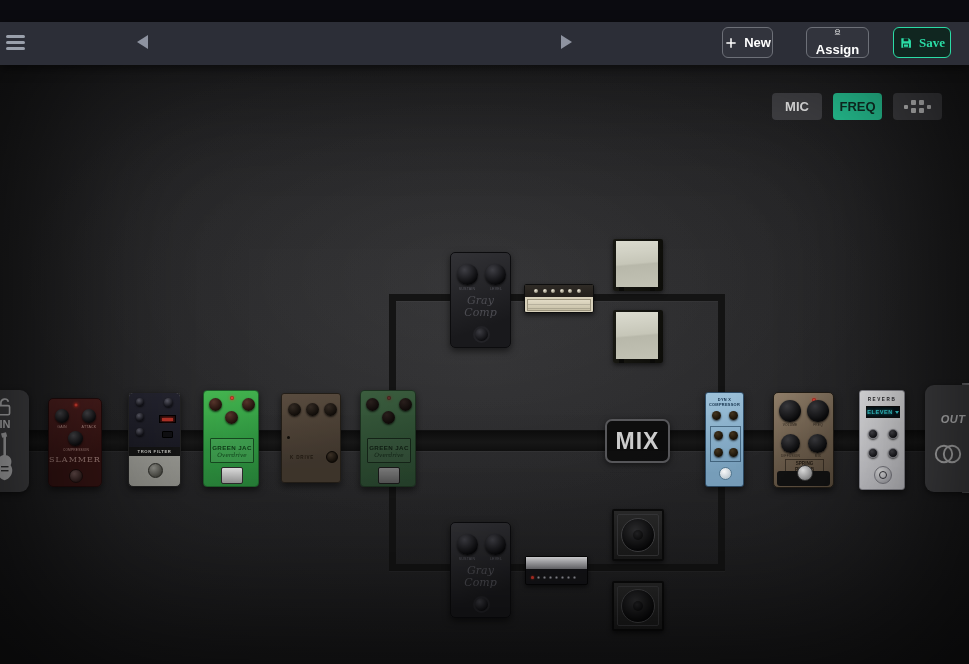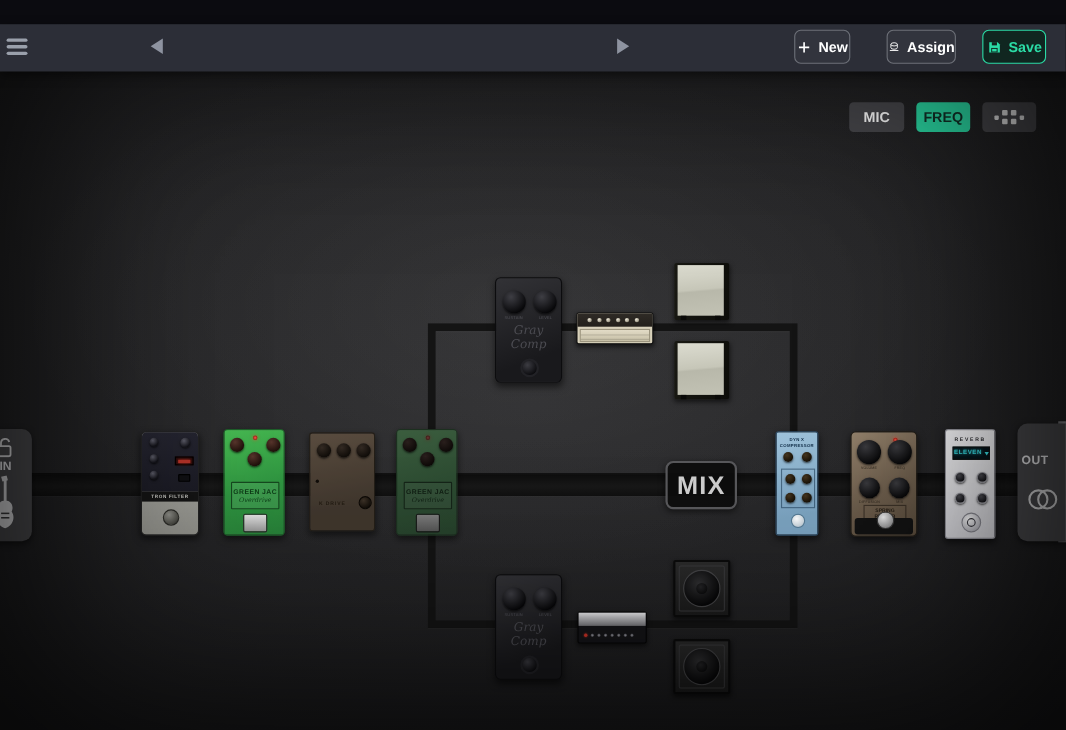--- a/index.html
+++ b/index.html
@@ -24,22 +24,22 @@
   .hamburger span:nth-child(1){top:0} .hamburger span:nth-child(2){top:6px} .hamburger span:nth-child(3){top:12px}
   .nav-arrow { width:0; height:0; border-top:7.5px solid transparent; border-bottom:7.5px solid transparent; z-index:11; cursor:pointer; }
   .nav-prev { left:137px; top:35px; border-right:11px solid #8e93a0; }
   .nav-next { left:561px; top:35px; border-left:11px solid #8e93a0; }
   .title { left:203px; top:33px; width:300px; text-align:center; color:#f2f3f5;
     font-size:17px; font-weight:bold; letter-spacing:0.5px; z-index:11; }
   .hbtn { top:27px; height:31px; border-radius:6px; border:1px solid #6d7078; background:rgba(255,255,255,0.03);
     color:#ffffff; font-size:13px; font-weight:bold; display:flex; align-items:center; justify-content:center;
     gap:6px; z-index:11; cursor:pointer; font-family:"Liberation Sans",sans-serif; }
   .btn-new { left:722px; width:51px; }
-  .btn-assign { left:806px; width:63px; }
-  .btn-save { left:893px; width:58px; border:1.5px solid #2bdca6; background:#102620; color:#2bdca6; }
+  .btn-assign { left:806px; width:63px;flex-direction:column; }
+  .btn-save { left:893px; width:58px; border:1.5px solid #2bdca6; background:#102620; color:#2bdca6;font-family:Liberation Serif, serif; }
   .hbtn svg { display:block; }
 
   
   .vtbtn { top:93px; height:27px; border-radius:4px; display:flex; align-items:center; justify-content:center;
     font-size:13px; font-weight:bold; z-index:8; cursor:pointer; }
   .btn-mic { left:772px; width:50px; background:#47474b; color:#ffffff; }
   .btn-tail { left:833px; width:49px; background:#2bdca6; color:#123329; }
   .btn-grid { left:893px; width:49px; background:#47474b; }
   .gridicon { position:relative; width:27px; height:14px; }
   .gridicon i { position:absolute; background:#e8e8e8; border-radius:1px; }
@@ -56,21 +56,21 @@
     box-shadow:0 -1px 0 rgba(0,0,0,0.6), 0 1px 0 rgba(255,255,255,0.035); }
   .loop-rect { left:389px; top:294px; width:336px; height:277px; border:7px solid #141414; z-index:1;
     box-shadow:0 1px 0 rgba(255,255,255,0.03), inset 0 1px 0 rgba(255,255,255,0.03); }
 
   
   .in-block { left:-12px; top:390px; width:41px; height:102px; background:#4b4b4e; border-radius:9px; z-index:5;
     box-shadow:0 2px 6px rgba(0,0,0,0.5); }
   .in-label { left:5px; top:28px; width:24px; text-align:center; color:#ececee; font-size:11px; font-weight:bold; }
   .out-block { left:925px; top:385px; width:52px; height:107px; background:#4b4b4e; border-radius:9px 0 0 9px; z-index:5;
     box-shadow:0 2px 6px rgba(0,0,0,0.5); }
-  .out-label { left:0; top:28px; width:32px; text-align:center; color:#ececee; font-size:11px; font-weight:bold; letter-spacing:0.5px; }
+  .out-label { left:12px; top:28px; width:32px; text-align:center; color:#ececee; font-size:11px; font-weight:bold; letter-spacing:0.5px;font-style:italic; }
   .sliver { left:962px; top:383px; width:7px; height:110px; z-index:4;
     background:linear-gradient(90deg,#85858a,#a8a8ad); }
 
   
   .pedal { position:absolute; z-index:3; border-radius:5px; box-shadow:0 3px 7px rgba(0,0,0,0.55); }
   .knob { position:absolute; border-radius:50%;
     background:radial-gradient(circle at 36% 30%, #4a4a4e, #0b0b0d 72%);
     box-shadow:0 1px 2px rgba(0,0,0,0.7); }
   .klabel { position:absolute; font-size:3.6px; color:#cbb; letter-spacing:0.2px; text-align:center; }
   .led { position:absolute; border-radius:50%; background:radial-gradient(circle,#ff5a4a,#9c1d14 70%); box-shadow:0 0 3px rgba(255,60,40,.8); }
@@ -318,20 +318,31 @@
       <g fill="#dcdcde">
         <rect x="11.4" y="2" width="2.6" height="22" rx="1"></rect>
         <path d="M9 1.5 l5 -1.2 1.2 4.2 -5 1.2 Z"></path>
         <path d="M12.7 23 C7 23 4.6 28.5 6.8 33.2 C3.2 37.8 5.6 46.5 12.7 48.2 C19.8 46.5 22.2 37.8 18.6 33.2 C20.8 28.5 18.4 23 12.7 23 Z"></path>
       </g>
       <rect x="9" y="34" width="7.5" height="1.4" fill="#3c3c3e"></rect>
       <rect x="9" y="38" width="7.5" height="1.4" fill="#3c3c3e"></rect>
     </svg>
   </div>
 
+  <div class="pedal p-slammer">
+    <div class="led"></div>
+    <div class="knob k1"></div>
+    <div class="knob k2"></div>
+    <div class="klabel l1">GAIN</div>
+    <div class="klabel l2">ATTACK</div>
+    <div class="knob k3"></div>
+    <div class="klabel l3">COMPRESSION</div>
+    <div class="pname">SLAMMER</div>
+    <div class="fsw"></div>
+  </div>
 
   <div class="pedal p-tron">
     <div class="panel"></div>
     <div class="knob ka"></div>
     <div class="knob kb"></div>
     <div class="knob kc"></div>
     <div class="knob kd"></div>
     <div class="disp">
         <i></i>
       </div>

